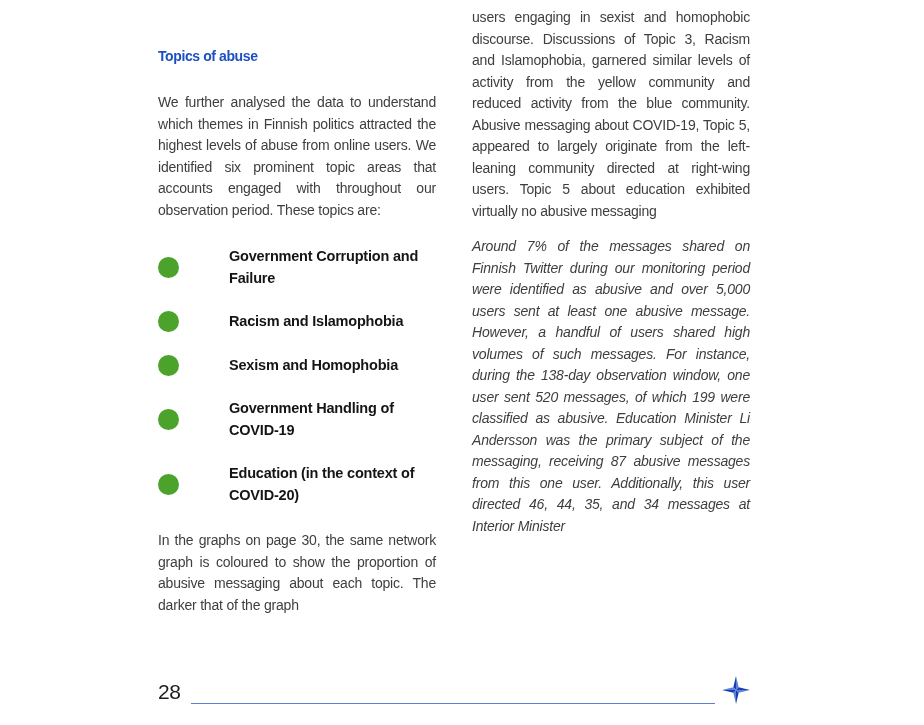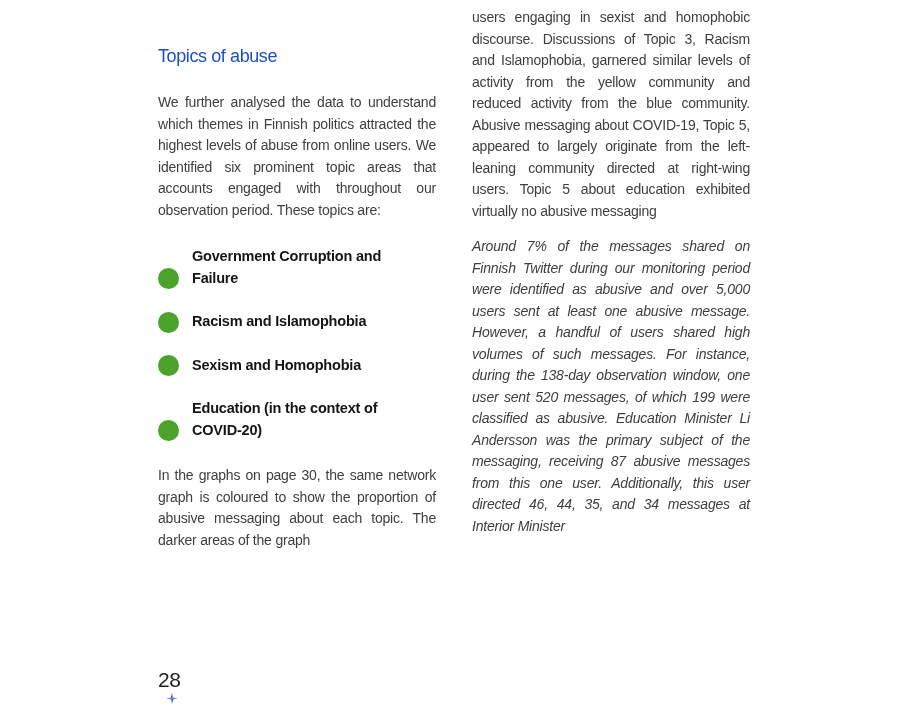--- a/index.html
+++ b/index.html
@@ -15,22 +15,22 @@
   .col {
     position: absolute;
     top: 16px;
     width: 278px;
   }
   .col-left { left: 158px; }
   .col-right { left: 472px; }
 
   .heading {
     color: #1d4fc3;
-    font-size: 18px;
-    font-weight: 400;
+    font-size: 14px;
+    font-weight: 700;
     line-height: 21px;
     letter-spacing: -0.4px;
   }
   .col-left .heading { margin-top: 30px; }
   .col-right .heading { margin-top: 39px; }
 
   .body {
     color: #3e3e3e;
     font-size: 14px;
     line-height: 21.5px;
@@ -41,22 +41,23 @@
   .col-left .para2 { margin-top: 24px; }
   .col-right .para-first { margin-top: -9px; }
   .col-right .para2 { margin-top: 14px; font-style: italic; }
 
   .topic-list {
     list-style: none;
     margin-top: 25px;
   }
   .topic-item {
     display: flex;
-    align-items: flex-end;
+    align-items: center;
     margin-bottom: 22px;
+    gap: 37px;
   }
   .bullet {
     flex: 0 0 auto;
     width: 21px;
     height: 21px;
     border-radius: 50%;
     background: #4ca32c;
     margin-right: 13px;
   }
   .topic-text {
@@ -69,22 +70,21 @@
     letter-spacing: -0.2px;
   }
 
   .footer {
     position: absolute;
     left: 158px;
     top: 668px;
     width: 592px;
     height: 36px;
     display: flex;
-    align-items: flex-start;
-    flex-direction: column;
+    align-items: flex-end;
   }
   .page-num {
     color: #1d1d1d;
     font-size: 21px;
     font-weight: 500;
     letter-spacing: -0.5px;
     line-height: 24px;
   }
   .footer-rule {
     flex: 1 1 auto;
@@ -112,25 +112,29 @@
       <li class="topic-item">
         <span class="bullet"></span>
         <span class="topic-text">Racism and Islamophobia</span>
       </li>
       <li class="topic-item">
         <span class="bullet"></span>
         <span class="topic-text">Sexism and Homophobia</span>
       </li>
       <li class="topic-item">
         <span class="bullet"></span>
+        <span class="topic-text">Government Handling of COVID-19</span>
+      </li>
+      <li class="topic-item">
+        <span class="bullet"></span>
         <span class="topic-text">Education (in the context of COVID-20)</span>
       </li>
     </ul>
 
-    <p class="body para2">In the graphs on page 30, the same network graph is coloured to show the proportion of abusive messaging about each topic. The darker areas of the graph</p>
+    <p class="body para2">In the graphs on page 30, the same network graph is coloured to show the proportion of abusive messaging about each topic. The darker that of the graph</p>
   </div>
 
   <div class="col col-right">
     <p class="body para-first">users engaging in sexist and homophobic discourse. Discussions of Topic 3, Racism and Islamophobia, garnered similar levels of activity from the yellow community and reduced activity from the blue community. Abusive messaging about COVID-19, Topic 5, appeared to largely originate from the left-leaning community directed at right-wing users. Topic 5 about education exhibited virtually no abusive messaging</p>
     <p class="body para2">Around 7% of the messages shared on Finnish Twitter during our monitoring period were identified as abusive and over 5,000 users sent at least one abusive message. However, a handful of users shared high volumes of such messages. For instance, during the 138-day observation window, one user sent 520 messages, of which 199 were classified as abusive. Education Minister Li Andersson was the primary subject of the messaging, receiving 87 abusive messages from this one user. Additionally, this user directed 46, 44, 35, and 34 messages at Interior Minister</p>
   </div>
 
   <div class="footer">
     <span class="page-num">28</span>
     <span class="footer-rule"></span>

